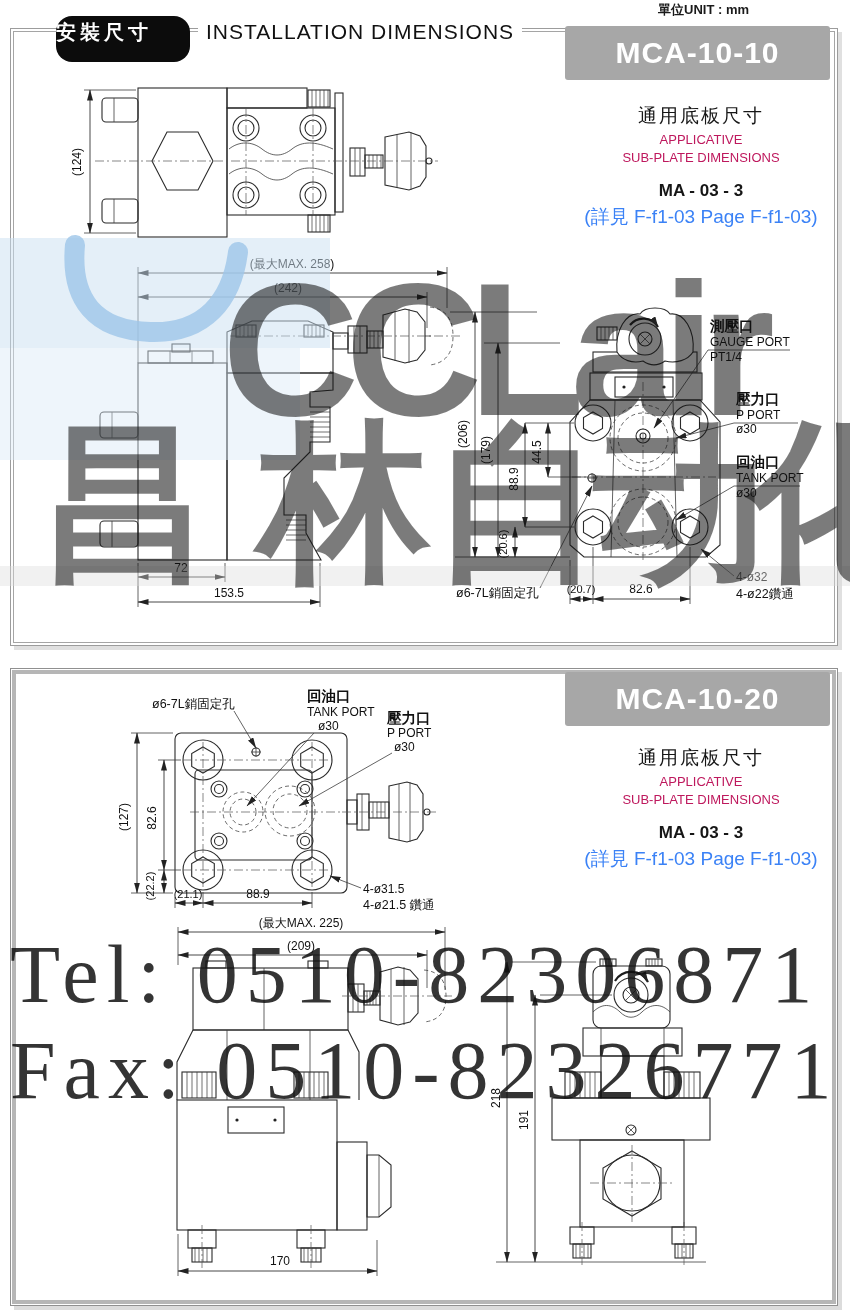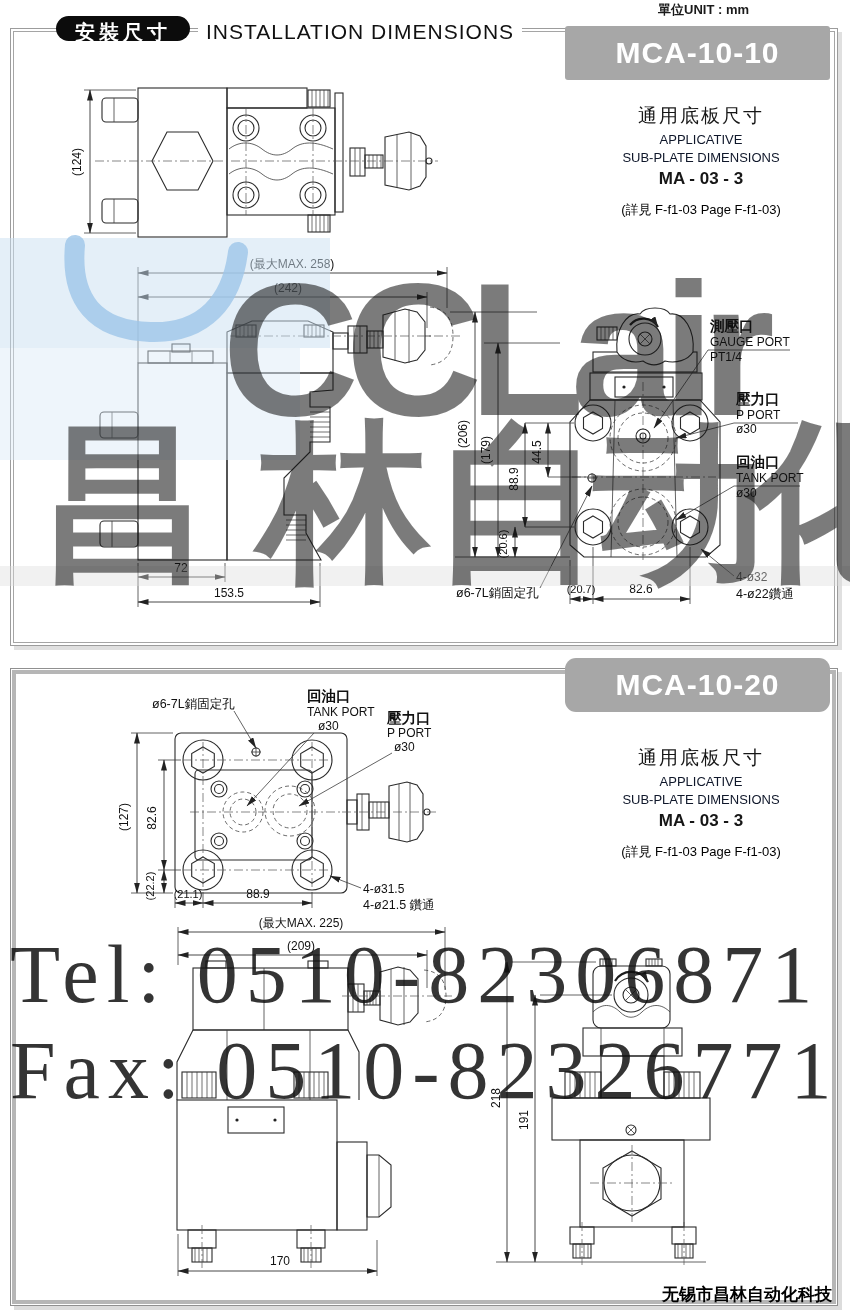--- a/index.html
+++ b/index.html
@@ -1,41 +1,41 @@
 <!DOCTYPE html>
 <html><head>
 <meta charset="utf-8">
 <style>
   html,body{margin:0;padding:0;background:#fff;}
   #page{position:relative;width:850px;height:1314px;background:#fff;overflow:hidden;
         font-family:"Liberation Sans",sans-serif;color:#111;}
   .abs{position:absolute;}
   
   #unit-label{left:658px;top:1px;font-size:13px;font-weight:600;color:#1a1a1a;z-index:12;}
-  #header-pill{left:56px;top:16px;width:134px;height:25px;background:#0c0c0c;border-radius:16px;
-      color:#fff;font-size:20px;font-weight:bold;letter-spacing:4px;text-align:center;line-height:32px;z-index:12;}
+  #header-pill{left:56px;top:16px;width:134px;height:46px;background:#0c0c0c;border-radius:16px;
+      color:#fff;font-size:20px;font-weight:bold;letter-spacing:4px;text-align:left;line-height:32px;z-index:12;}
   #header-title{left:198px;top:17px;font-size:21px;font-weight:normal;letter-spacing:1px;
       background:#fff;padding:0 8px;line-height:30px;z-index:12;}
   
   .panel{background:#fff;}
   #panel1{left:10px;top:28px;width:826px;height:616px;border:1px solid #9c9c9c;box-shadow:4px 4px 0 #e0e0e0;}
   #panel1 .inner{position:absolute;left:2px;top:2px;right:2px;bottom:2px;border:1px solid #a5a5a5;}
   #panel2{left:10px;top:668px;width:826px;height:636px;border:1px solid #909090;box-shadow:4px 4px 0 #dcdcdc;}
   #panel2 .inner{position:absolute;left:1px;top:1px;right:1px;bottom:1px;border:4px solid #b6b6b6;}
   
   .model-badge{left:565px;width:265px;height:54px;background:#a7a7a7;color:#fff;font-size:30px;
       font-weight:bold;letter-spacing:1px;text-align:center;line-height:54px;border-radius:3px;z-index:11;}
-  #badge1{top:26px;} #badge2{top:658px;border-radius:11px;}
+  #badge1{top:26px;} #badge2{top:672px;}
   
   .subplate{left:578px;width:246px;text-align:center;z-index:6;}
   #subplate1{top:103px;} #subplate2{top:745px;}
   .sp-cn{font-size:19px;font-weight:normal;letter-spacing:2px;color:#161616;}
-  .sp-en{font-size:13px;color:#0f172a;margin-top:3px;}
-  .sp-model{font-size:17px;font-weight:bold;margin-top:4px;color:#161616;}
-  .sp-ref{font-size:13px;margin-top:12px;color:#000000;}
+  .sp-en{font-size:13px;color:#be185d;margin-top:3px;}
+  .sp-model{font-size:17px;font-weight:bold;margin-top:16px;color:#161616;}
+  .sp-ref{font-size:19px;margin-top:3px;color:#3b82f6;}
   
   #footer-company{left:520px;top:1283px;width:312px;text-align:right;font-size:17px;font-weight:bold;color:#000;z-index:12;}
   
   svg{position:absolute;z-index:3;}
   svg .s{stroke:#2b2b2b;fill:none;stroke-width:1.1;}
   svg .sf{stroke:#2b2b2b;fill:#fff;stroke-width:1.1;}
   svg .thin{stroke:#3c3c3c;fill:none;stroke-width:.8;}
   svg .hat{stroke:#333;fill:none;stroke-width:.7;}
   svg .cl{stroke:#555;fill:none;stroke-width:.7;stroke-dasharray:9 3 2 3;}
   svg .dsh{stroke:#444;fill:none;stroke-width:.8;stroke-dasharray:4 3;}
@@ -393,21 +393,20 @@
       <rect class="s" x="570" y="1227" width="24" height="17"></rect>
         <rect class="s" x="672" y="1227" width="24" height="17"></rect>
       <rect class="s" x="573" y="1244" width="18" height="14"></rect>
         <path class="hat" d="M576,1244v14M580,1244v14M584,1244v14M588,1244v14"></path>
       <rect class="s" x="675" y="1244" width="18" height="14"></rect>
         <path class="hat" d="M678,1244v14M682,1244v14M686,1244v14M690,1244v14"></path>
       <path class="cl" d="M582,1222V1266M684,1222V1266"></path>
     </g>
   </svg>
 
-  <div class="abs" id="footer-company">无锡市昌林自动化科技</div>
 
   <svg id="watermark" width="850" height="1314" viewBox="0 0 850 1314">
     <rect x="0" y="238" width="330" height="110" fill="#c9e0f2" opacity="0.5"></rect>
     <rect x="0" y="348" width="300" height="112" fill="#d9e9f6" opacity="0.45"></rect>
     <rect x="0" y="566" width="850" height="20" fill="#dcdcdc" opacity="0.4"></rect>
     <path d="M75,245 C70,300 95,330 150,332 C205,334 232,300 238,252" stroke="#9ec6e8" stroke-width="20" fill="none" stroke-linecap="round" opacity="0.8"></path>
     <text class="logo" x="222" y="415" fill="#46586e">CCLair</text>
     <text class="cn" x="38" y="562" fill="#b9bec4">昌</text>
     <text class="cn" x="258" y="562" fill="#aebccd">林</text>
     <text class="cn" x="432" y="562" fill="#b9bec4">自</text>

